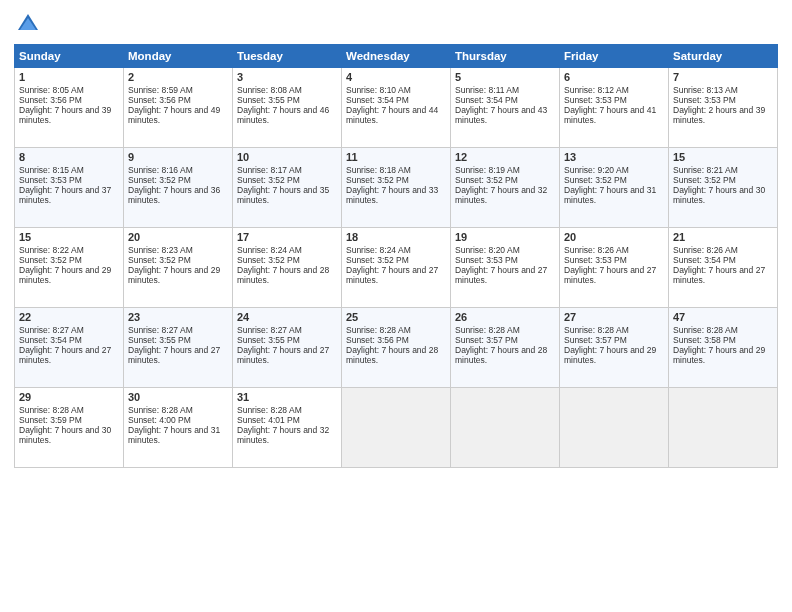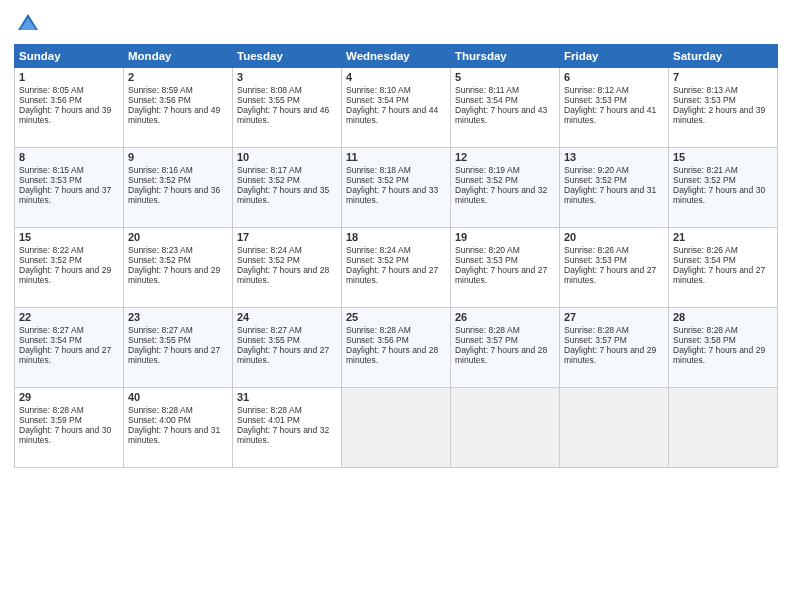--- a/index.html
+++ b/index.html
@@ -155,25 +155,25 @@
           <td><span class="day-num">20</span><span>Sunrise: 8:26 AM</span><br><span>Sunset: 3:53 PM</span><br><span>Daylight: 7 hours and 27 minutes.</span></td>
           <td><span class="day-num">21</span><span>Sunrise: 8:26 AM</span><br><span>Sunset: 3:54 PM</span><br><span>Daylight: 7 hours and 27 minutes.</span></td>
         </tr>
         <tr>
           <td><span class="day-num">22</span><span>Sunrise: 8:27 AM</span><br><span>Sunset: 3:54 PM</span><br><span>Daylight: 7 hours and 27 minutes.</span></td>
           <td><span class="day-num">23</span><span>Sunrise: 8:27 AM</span><br><span>Sunset: 3:55 PM</span><br><span>Daylight: 7 hours and 27 minutes.</span></td>
           <td><span class="day-num">24</span><span>Sunrise: 8:27 AM</span><br><span>Sunset: 3:55 PM</span><br><span>Daylight: 7 hours and 27 minutes.</span></td>
           <td><span class="day-num">25</span><span>Sunrise: 8:28 AM</span><br><span>Sunset: 3:56 PM</span><br><span>Daylight: 7 hours and 28 minutes.</span></td>
           <td><span class="day-num">26</span><span>Sunrise: 8:28 AM</span><br><span>Sunset: 3:57 PM</span><br><span>Daylight: 7 hours and 28 minutes.</span></td>
           <td><span class="day-num">27</span><span>Sunrise: 8:28 AM</span><br><span>Sunset: 3:57 PM</span><br><span>Daylight: 7 hours and 29 minutes.</span></td>
-          <td><span class="day-num">28</span><span>Sunrise: 8:28 AM</span><br><span>Sunset: 3:58 PM</span><br><span>Daylight: 7 hours and 29 minutes.</span></td>
+          <td><span class="day-num">47</span><span>Sunrise: 8:28 AM</span><br><span>Sunset: 3:58 PM</span><br><span>Daylight: 7 hours and 29 minutes.</span></td>
         </tr>
         <tr>
           <td><span class="day-num">29</span><span>Sunrise: 8:28 AM</span><br><span>Sunset: 3:59 PM</span><br><span>Daylight: 7 hours and 30 minutes.</span></td>
-          <td><span class="day-num">40</span><span>Sunrise: 8:28 AM</span><br><span>Sunset: 4:00 PM</span><br><span>Daylight: 7 hours and 31 minutes.</span></td>
+          <td><span class="day-num">30</span><span>Sunrise: 8:28 AM</span><br><span>Sunset: 4:00 PM</span><br><span>Daylight: 7 hours and 31 minutes.</span></td>
           <td><span class="day-num">31</span><span>Sunrise: 8:28 AM</span><br><span>Sunset: 4:01 PM</span><br><span>Daylight: 7 hours and 32 minutes.</span></td>
           <td class="empty-cell"></td>
           <td class="empty-cell"></td>
           <td class="empty-cell"></td>
           <td class="empty-cell"></td>
         </tr>
       </tbody>
   </table>
 </div>
 

